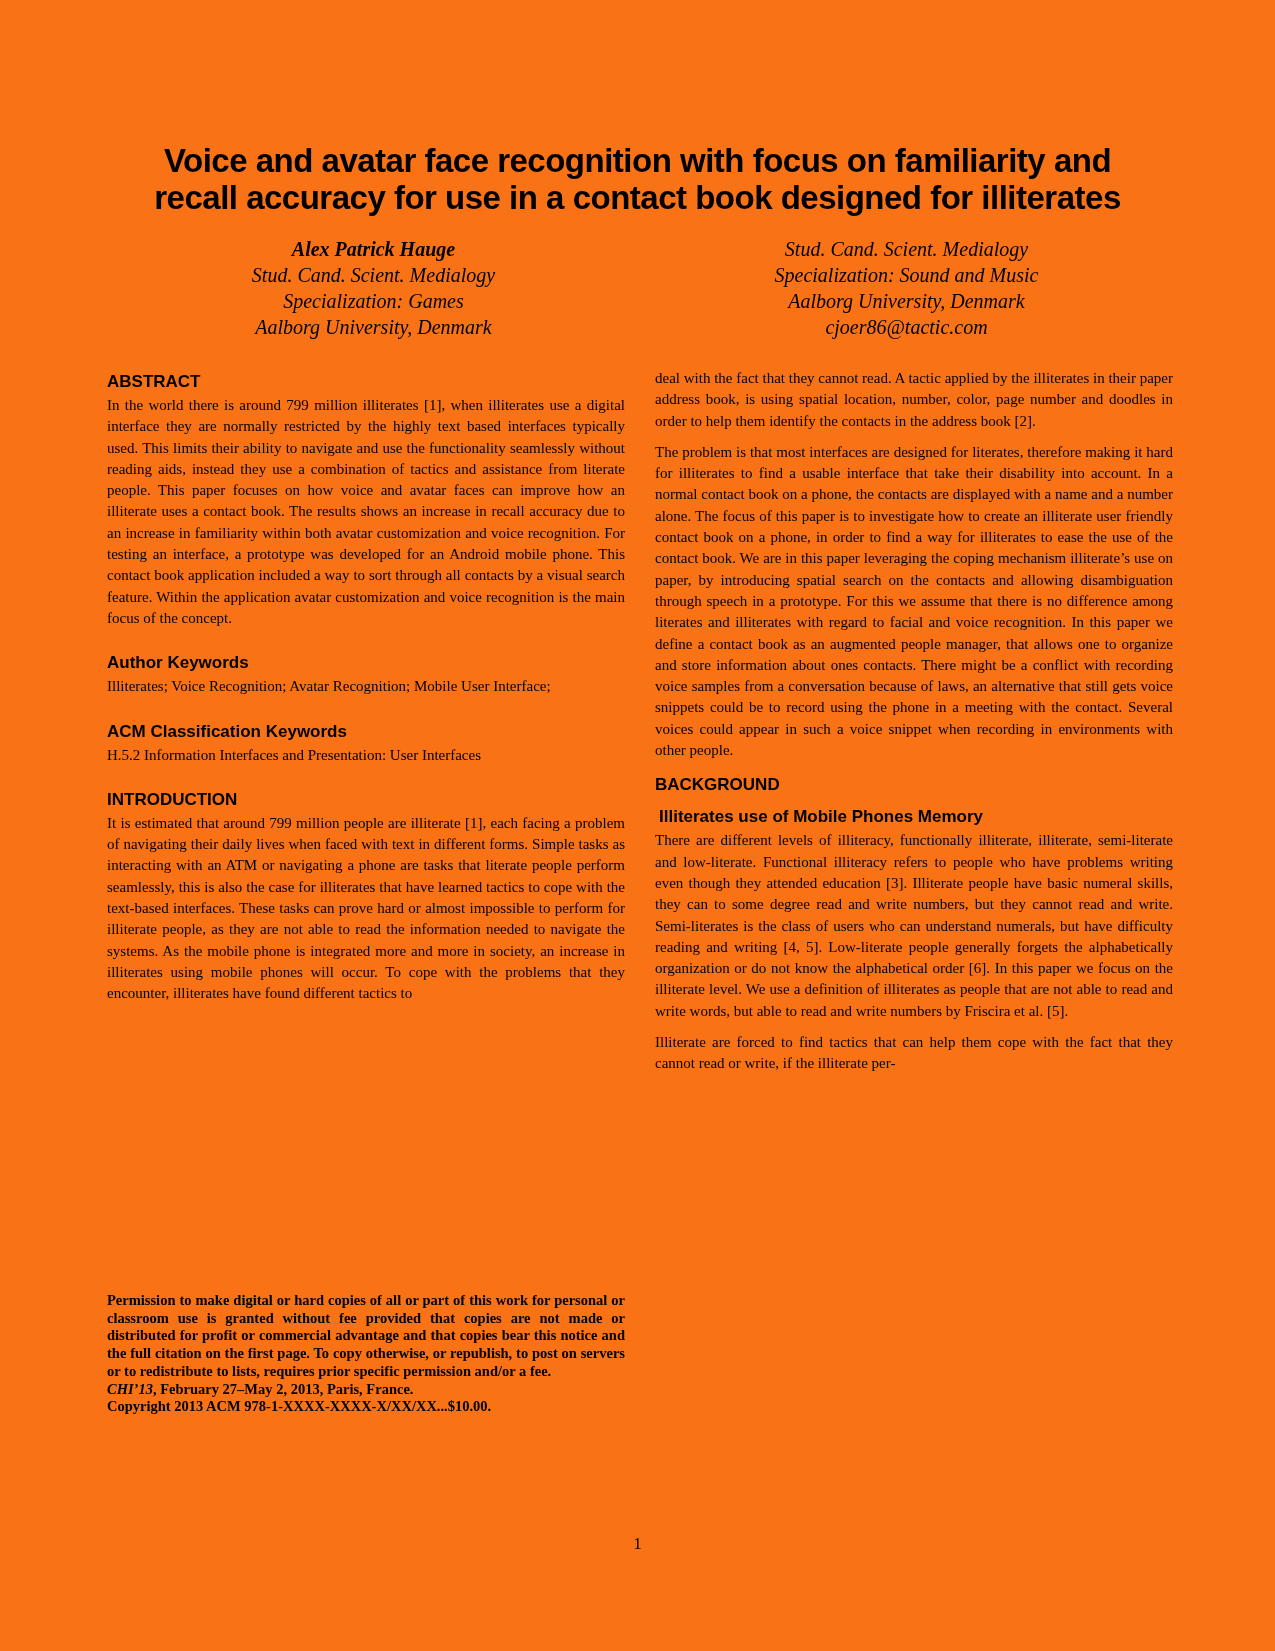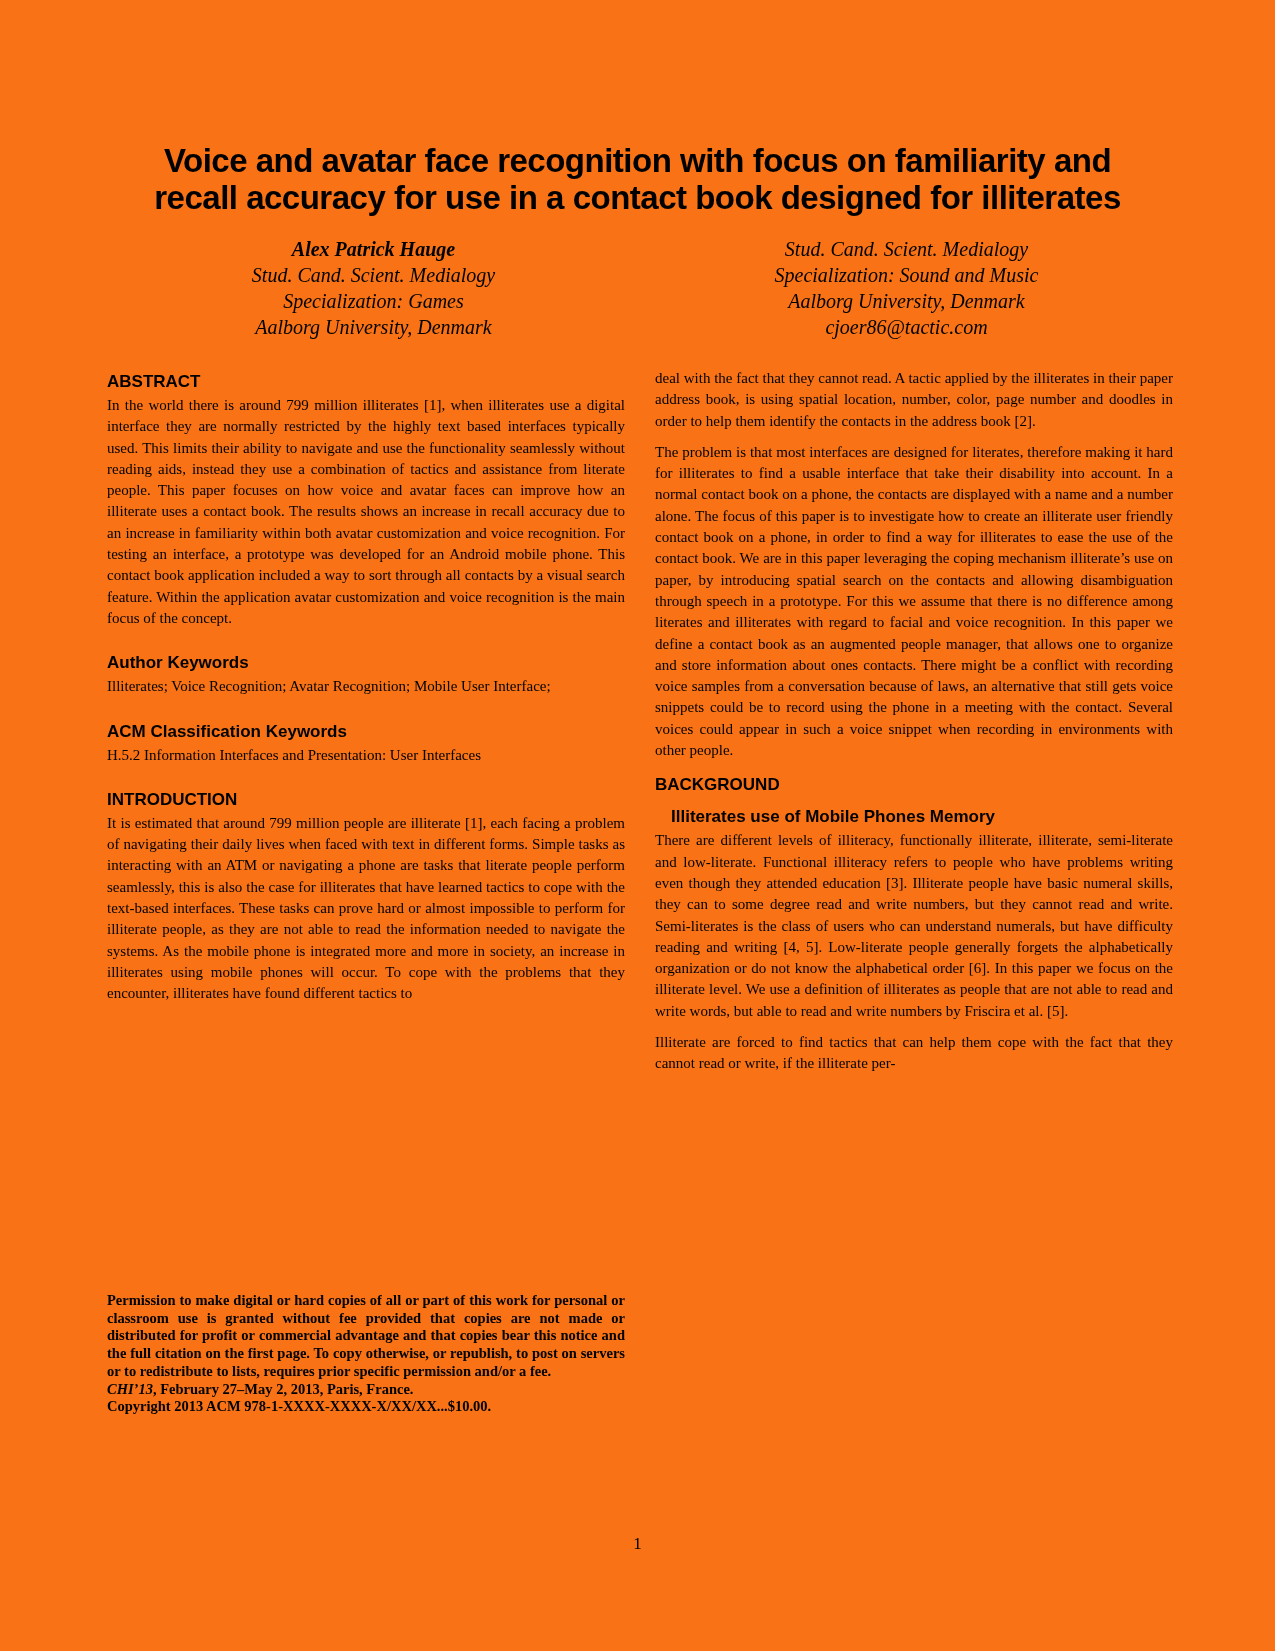--- a/index.html
+++ b/index.html
@@ -53,21 +53,21 @@
   .just { text-align: justify; }
   .sec-heading {
     margin: 14px 0 3px 0;
     font-family: "Liberation Sans", sans-serif;
     font-weight: bold;
     font-size: 17px;
     line-height: 20px;
   }
   .sec-heading.first { margin-top: 4px; }
   .sub-heading {
-    margin: 12px 0 3px 16px;
+    margin: 12px 0 3px 4px;
     font-family: "Liberation Sans", sans-serif;
     font-weight: bold;
     font-size: 17px;
     line-height: 20px;
   }
   .footnote {
     margin-top: auto;
     padding-top: 8px;
   }
   .footnote p {

